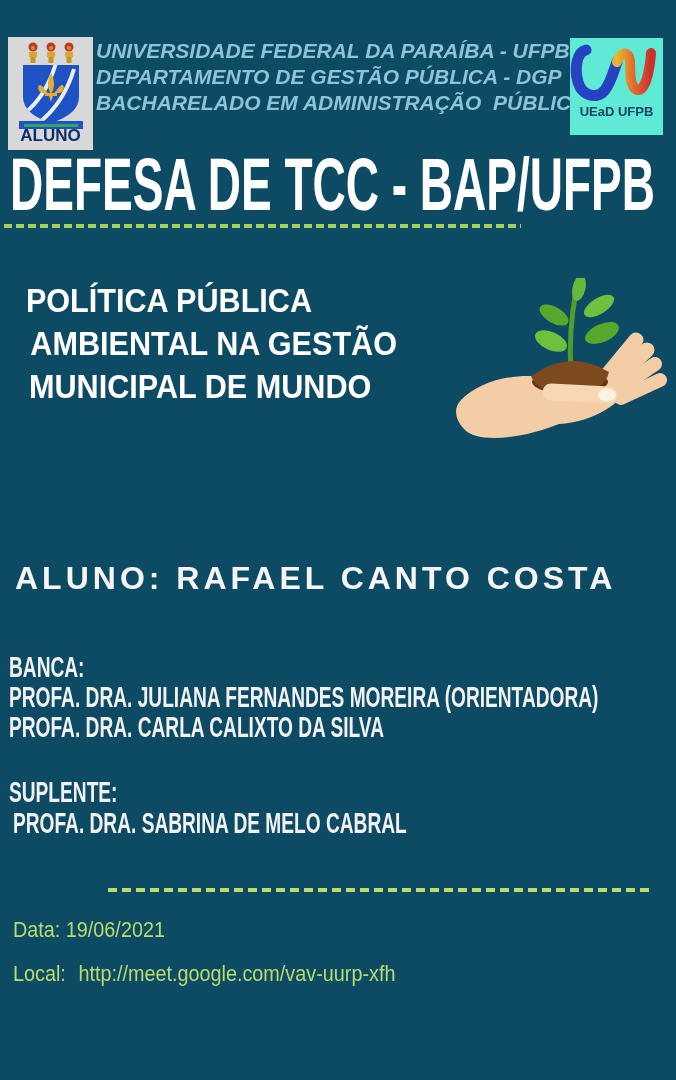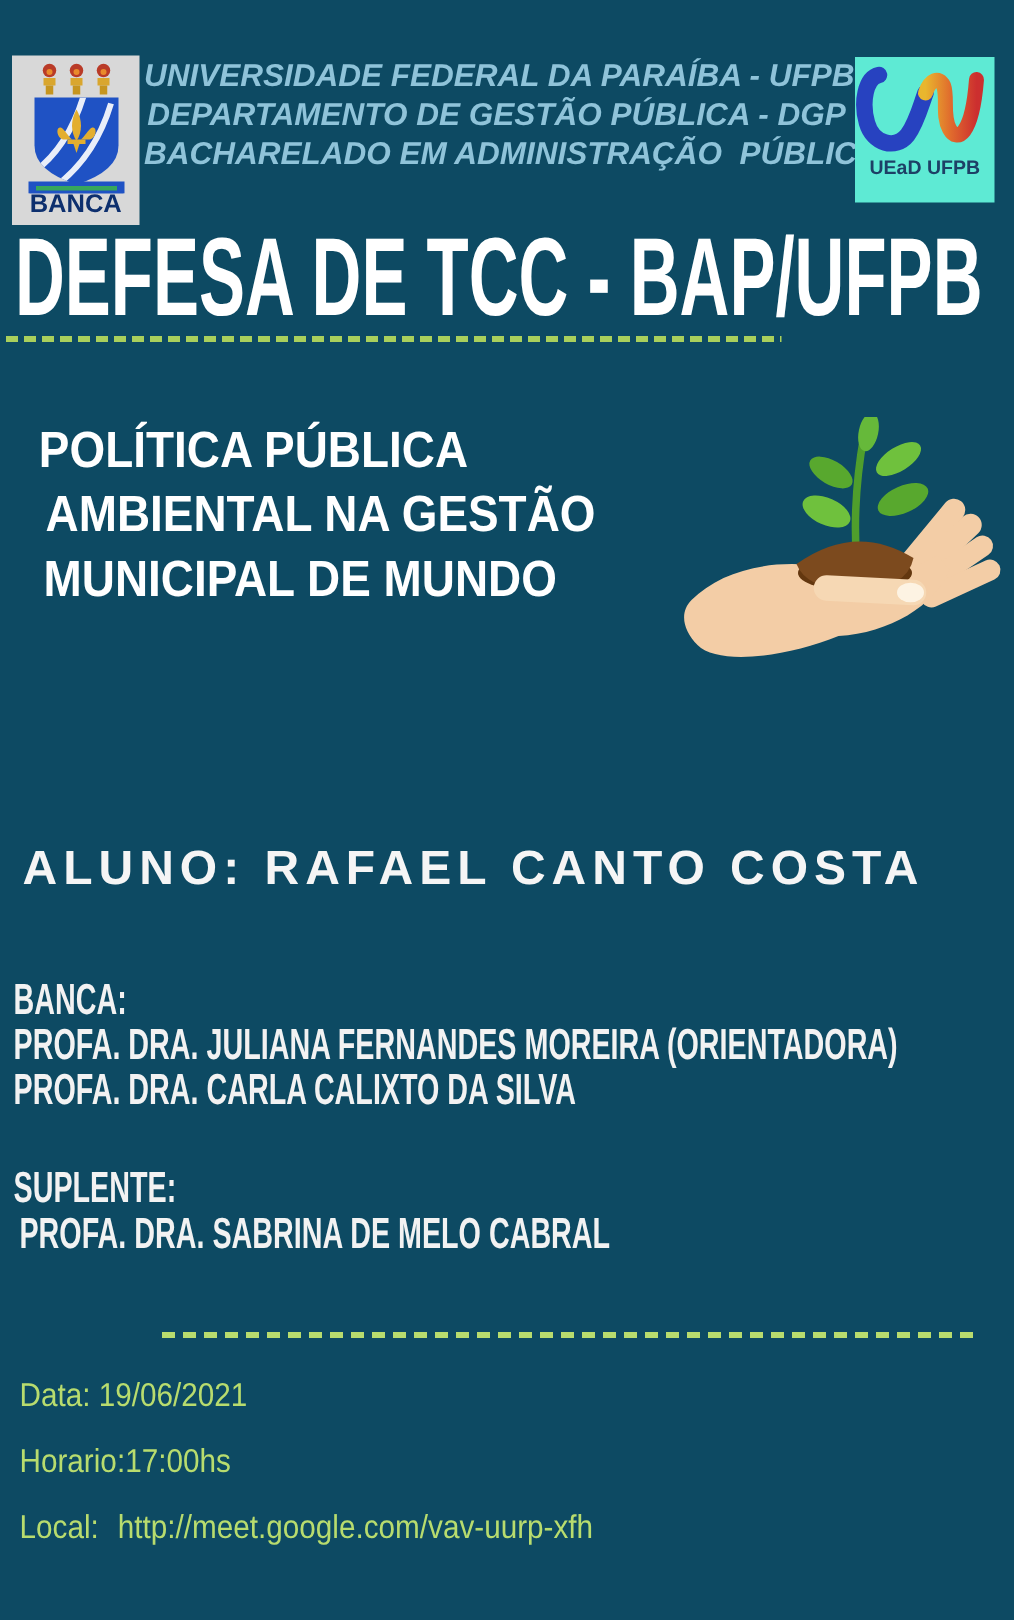--- a/index.html
+++ b/index.html
@@ -7,21 +7,21 @@
     position:relative;width:676px;height:1080px;background:#0d4a63;
     overflow:hidden;font-family:"Liberation Sans",sans-serif;
   }
   
   .logo-card{position:absolute;display:flex;flex-direction:column;align-items:center;}
   .logo-card.left{left:8px;top:37px;width:85px;height:113px;background:#d8d8d8;}
   .logo-card.right{left:570px;top:38px;width:93px;height:97px;background:#5eead4;}
   .ufpb-label{font-weight:bold;font-size:17px;color:#0d2f6e;line-height:18px;margin-top:-2px;}
   .uead-label{font-weight:bold;font-size:13px;color:#1d4066;line-height:14px;margin-top:1px;}
   .header-text{
-    position:absolute;left:96px;top:38px;width:470px;text-align:center;
+    position:absolute;left:96px;top:38px;width:470px;
     color:#8fc3d9;font-style:italic;font-weight:bold;font-size:21px;line-height:26px;
   }
   .header-line{white-space:pre;}
   
   .main-title{position:absolute;left:10px;top:146px;width:660px;height:80px;}
   
   .divider{position:absolute;height:4px;}
   .divider.top{
     left:4px;top:224px;width:517px;
     background:repeating-linear-gradient(to right,#a9d05c 0 8px,transparent 8px 12px);
@@ -90,21 +90,21 @@
           <path d="M52,49 C57,45 57,55 52,56 L46,56 C49,53 50,51 52,49 Z"></path>
           <rect x="37" y="56" width="12" height="3"></rect>
           <path d="M41,59 h4 l-2,6 z"></path>
         </g>
       </g>
       <g>
         <path d="M11,84 h64 v8 q-32,8 -64,0 Z" fill="#1f52c4"></path>
         <rect x="16" y="87" width="54" height="3" fill="#3bb54a" opacity="0.85"></rect>
       </g>
     </svg>
-    <div class="ufpb-label">BANCA</div>
+    <div class="ufpb-label">ALUNO</div>
   </div>
 
   <div class="header-text">
     <div class="header-line">UNIVERSIDADE FEDERAL DA PARAÍBA - UFPB</div>
     <div class="header-line">DEPARTAMENTO DE GESTÃO PÚBLICA - DGP</div>
     <div class="header-line">BACHARELADO EM ADMINISTRAÇÃO  PÚBLICA</div>
   </div>
 
   <div class="logo-card right">
     <svg width="93" height="66" viewBox="0 0 93 66">
@@ -172,19 +172,18 @@
 
   <div class="cond-block suplente">
     <div class="cond-line">SUPLENTE:</div>
     <div class="cond-line member">PROFA. DRA. SABRINA DE MELO CABRAL</div>
   </div>
 
   <div class="divider bottom"></div>
 
   <div class="details">
     <div><span class="stretch">Data: 19/06/2021</span></div>
-    <div><span class="stretch">Horario:17:00hs</span></div>
     <div>
       <span class="stretch"><span>Local:</span><a href="#">http://meet.google.com/vav-uurp-xfh</a></span>
     </div>
   </div>
 
 </div>
 
 </body></html>

